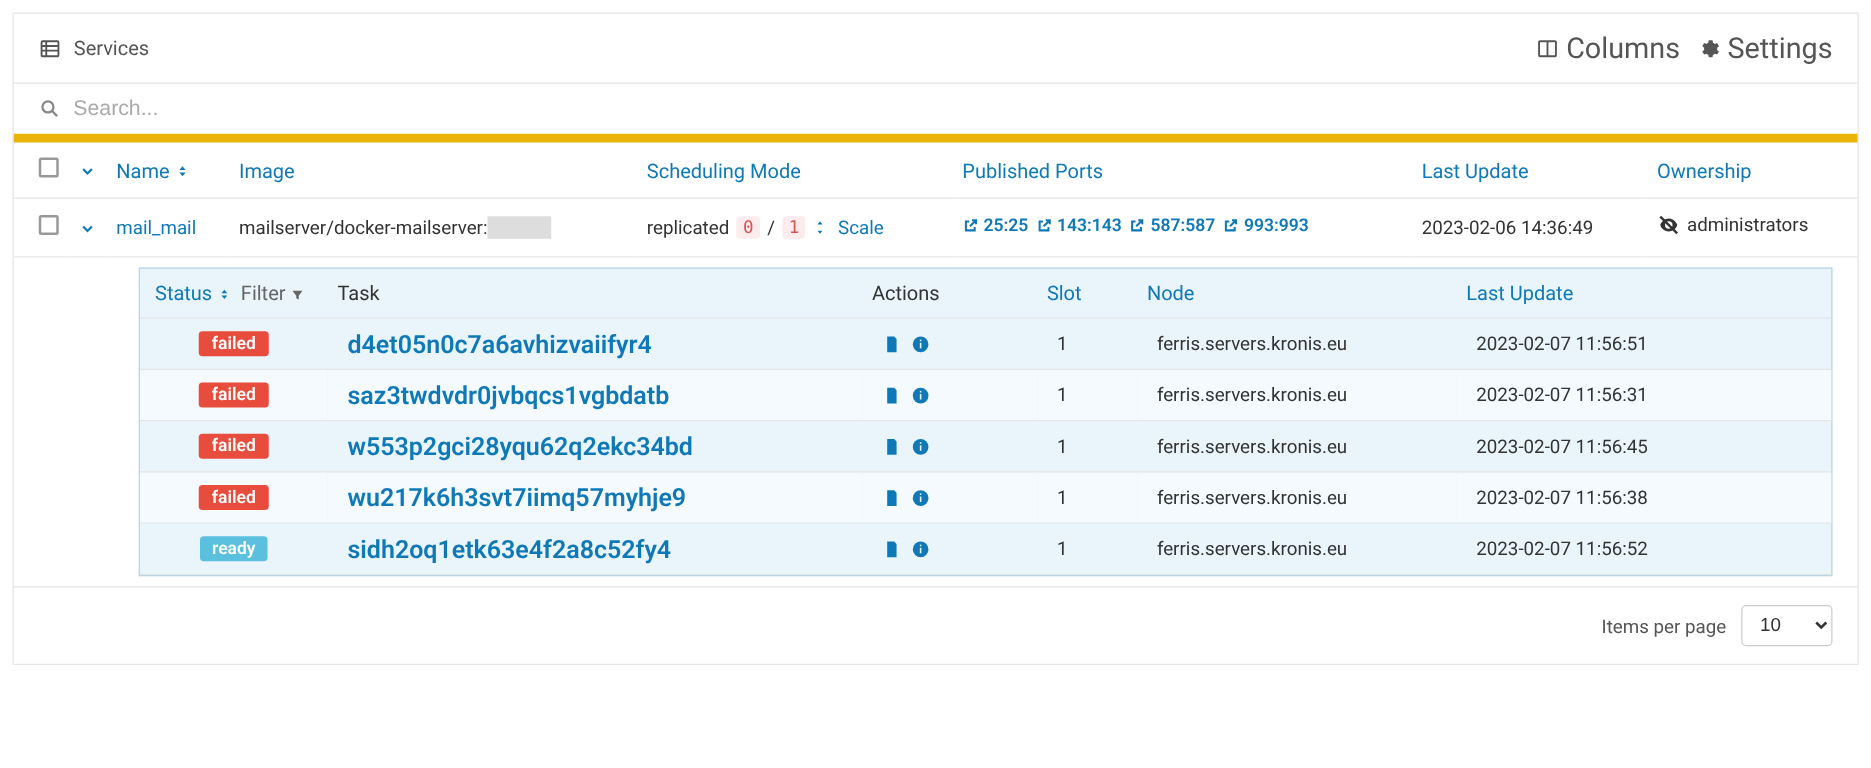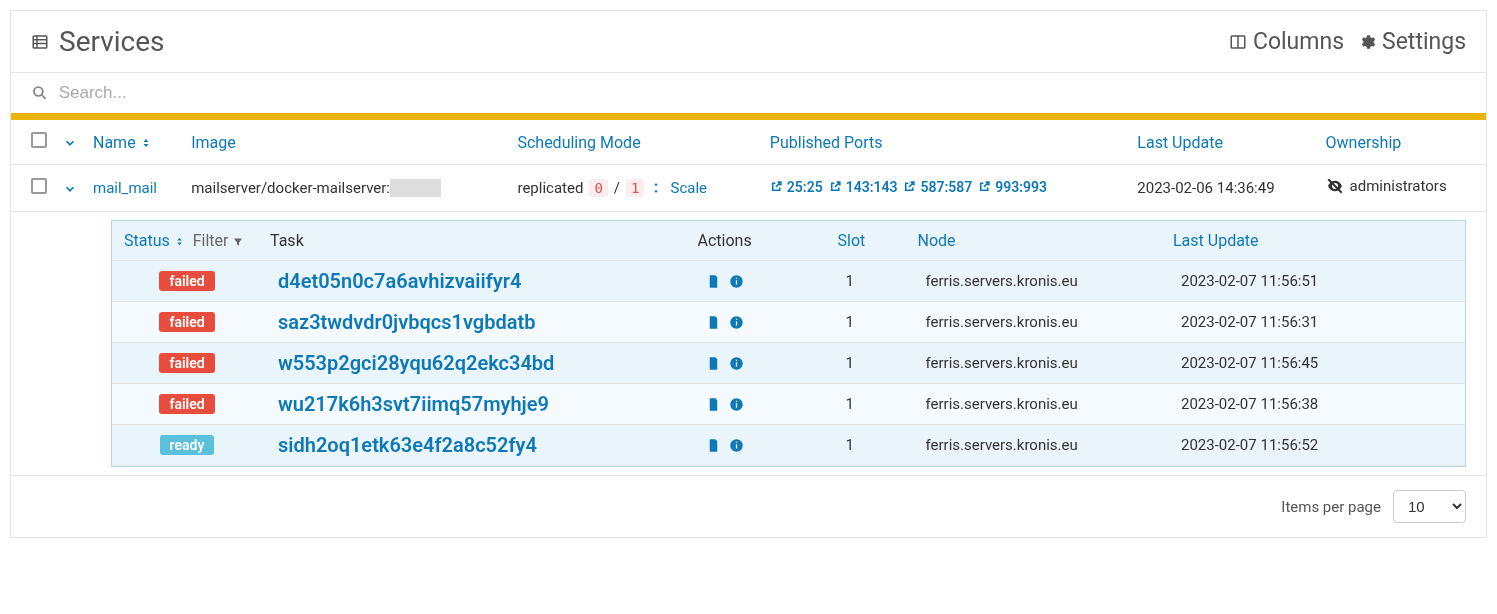--- a/index.html
+++ b/index.html
@@ -1,19 +1,19 @@
 <!DOCTYPE html>
 <html><head>
 <meta charset="utf-8">
 <style>
   * { box-sizing: border-box; margin: 0; padding: 0; }
   body { font-family: -apple-system, BlinkMacSystemFont, "Segoe UI", Roboto, sans-serif; font-size: 15px; color: #333; background: #fff; }
   .panel { border: 1px solid #e5e5e5; margin: 10px; }
   .header-row { display: flex; align-items: center; justify-content: space-between; padding: 14px 20px; border-bottom: 1px solid #e5e5e5; }
-  .services-title { display: flex; align-items: center; gap: 10px; font-size: 28px; color: #555; }
+  .services-title { display: flex; align-items: center; gap: 10px; font-size: 16px; color: #555; }
   .header-actions { display: flex; align-items: center; gap: 14px; color: #555; font-size: 23px; }
   .header-actions .act { display: flex; align-items: center; gap: 6px; cursor: pointer; }
   .btn-row { padding: 14px 20px; border-bottom: 1px solid #e5e5e5; display: flex; gap: 0; }
   .btn { display: inline-flex; align-items: center; gap: 8px; padding: 8px 14px; border: none; border-radius: 4px; color: #fff; font-size: 15px; cursor: pointer; }
   .btn-blue { background: #7093b5; border-top-right-radius:0; border-bottom-right-radius:0;}
   .btn-red  { background: #e08a8a; border-top-left-radius:0; border-bottom-left-radius:0;}
   .search-row { display: flex; align-items: center; gap: 10px; padding: 10px 20px; border-bottom: 7px solid #eab308; }
   .search-row input { border: none; outline: none; font-size: 17px; width: 100%; color: #555; }
   .search-row input::placeholder { color: #aaa; }
   table.main { width: 100%; border-collapse: collapse; }

